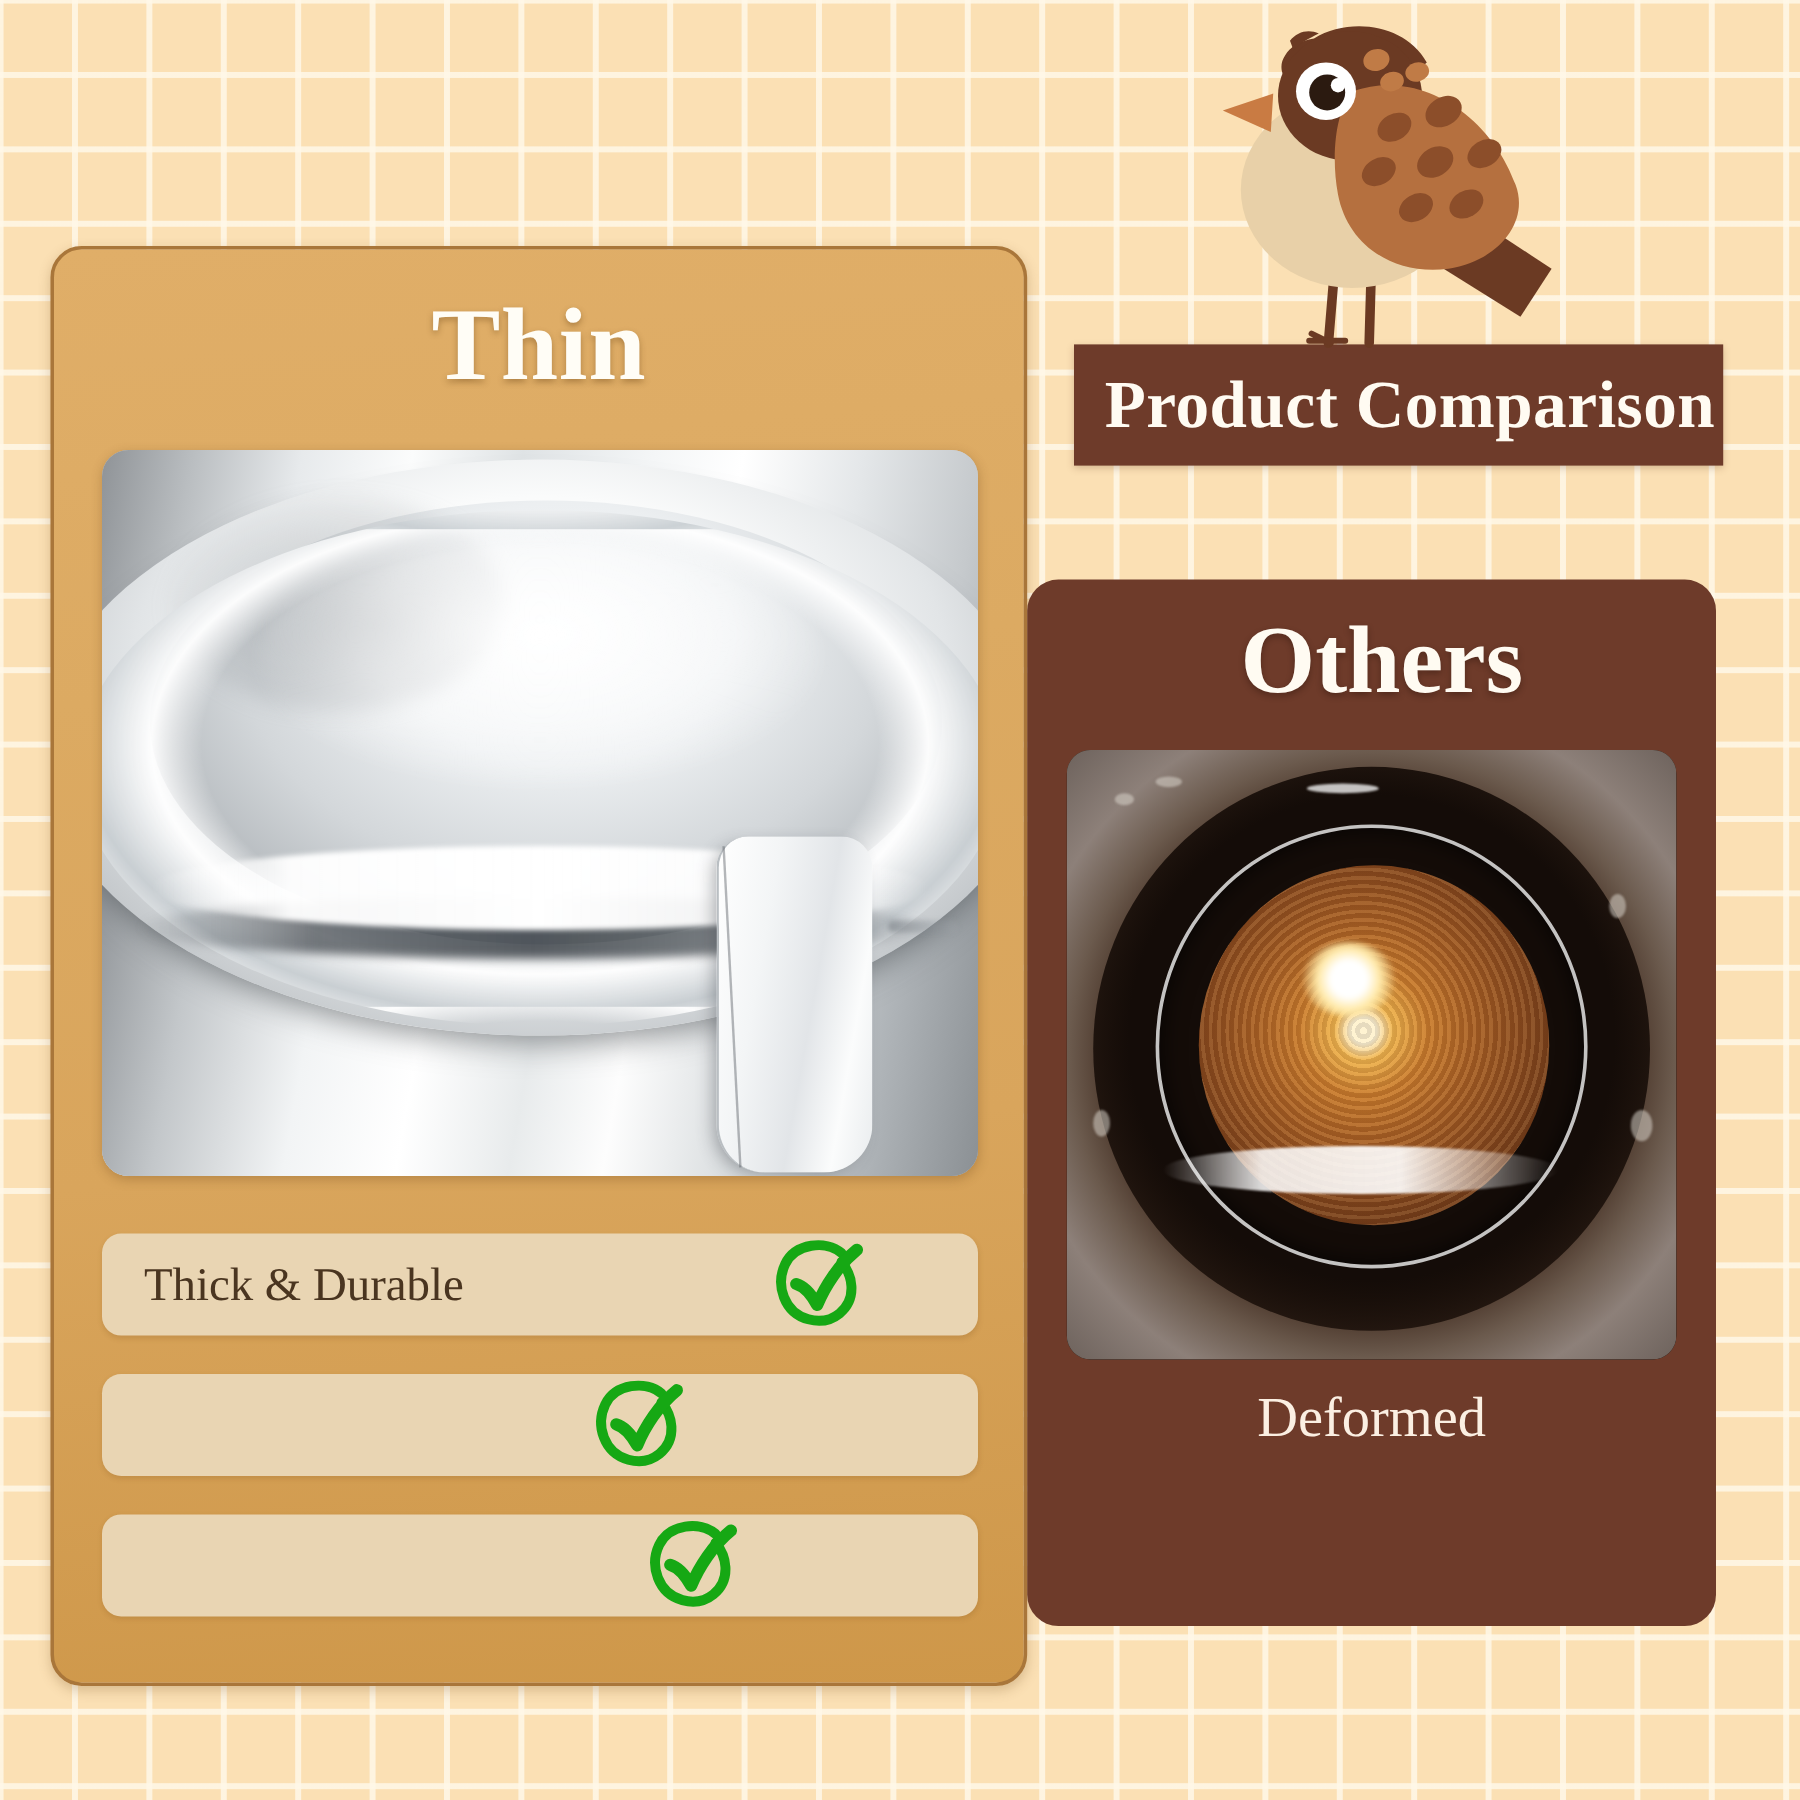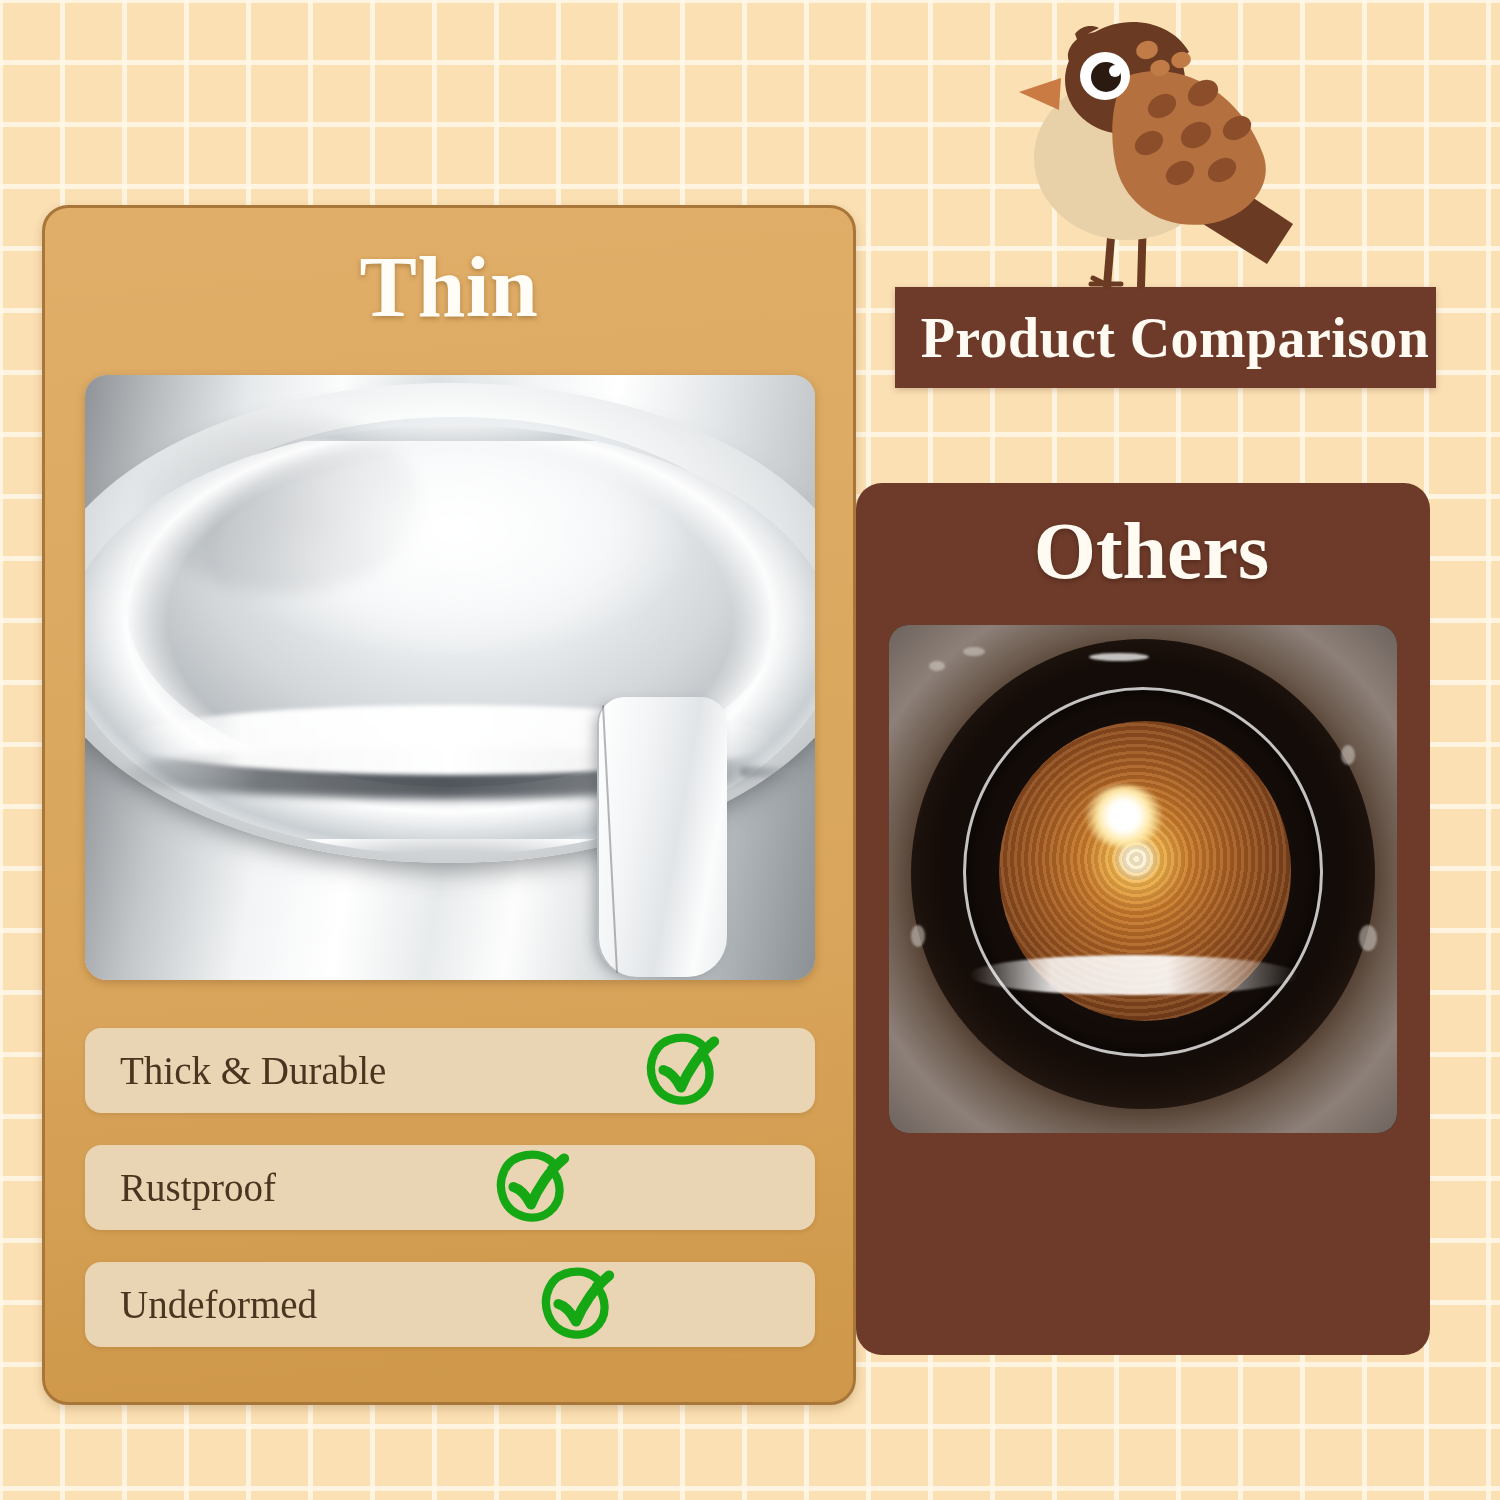--- a/index.html
+++ b/index.html
@@ -285,31 +285,29 @@
       <span class="feature-label">Thick &amp; Durable</span>
       <span class="check-icon">
         <svg viewBox="0 0 100 100" width="92" height="92">
           <path d="M72 22 C58 10, 30 13, 21 32 C12 51, 20 76, 42 82 C64 88, 82 72, 81 52 C80.6 44, 77 36, 72 30" fill="none" stroke="#16A814" stroke-width="9" stroke-linecap="round"></path>
           <path d="M31 50 C38 52, 45 60, 50 69 C57 52, 70 32, 86 19" fill="none" stroke="#16A814" stroke-width="11" stroke-linecap="round" stroke-linejoin="round"></path>
         </svg>
       </span>
     </div>
 
     <div class="feature-pill">
-      <span class="feature-label">Rustproof</span>
       <span class="check-icon">
         <svg viewBox="0 0 100 100" width="92" height="92">
           <path d="M72 22 C58 10, 30 13, 21 32 C12 51, 20 76, 42 82 C64 88, 82 72, 81 52 C80.6 44, 77 36, 72 30" fill="none" stroke="#16A814" stroke-width="9" stroke-linecap="round"></path>
           <path d="M31 50 C38 52, 45 60, 50 69 C57 52, 70 32, 86 19" fill="none" stroke="#16A814" stroke-width="11" stroke-linecap="round" stroke-linejoin="round"></path>
         </svg>
       </span>
     </div>
 
     <div class="feature-pill">
-      <span class="feature-label">Undeformed</span>
       <span class="check-icon">
         <svg viewBox="0 0 100 100" width="92" height="92">
           <path d="M72 22 C58 10, 30 13, 21 32 C12 51, 20 76, 42 82 C64 88, 82 72, 81 52 C80.6 44, 77 36, 72 30" fill="none" stroke="#16A814" stroke-width="9" stroke-linecap="round"></path>
           <path d="M31 50 C38 52, 45 60, 50 69 C57 52, 70 32, 86 19" fill="none" stroke="#16A814" stroke-width="11" stroke-linecap="round" stroke-linejoin="round"></path>
         </svg>
       </span>
     </div>
 
   </div>
 </section>
@@ -328,20 +326,21 @@
     <div class="rust-hl-arc"></div>
     <div class="rust-hl-top"></div>
     <div class="rust-speck" style="left:40px;top:36px;width:16px;height:10px;"></div>
     <div class="rust-speck" style="left:74px;top:22px;width:22px;height:9px;"></div>
     <div class="rust-speck" style="left:452px;top:120px;width:14px;height:20px;"></div>
     <div class="rust-speck" style="left:470px;top:300px;width:18px;height:26px;"></div>
     <div class="rust-speck" style="left:22px;top:300px;width:14px;height:22px;"></div>
   </div>
 
   <div id="others-notes">
+    <div class="others-note">Deformed</div>
   </div>
 </section>
 
 <div id="banner">
   <span id="banner-title">Product Comparison</span>
 </div>
 
 <div id="bird">
   <svg viewBox="0 0 330 272" width="330" height="272">
 

